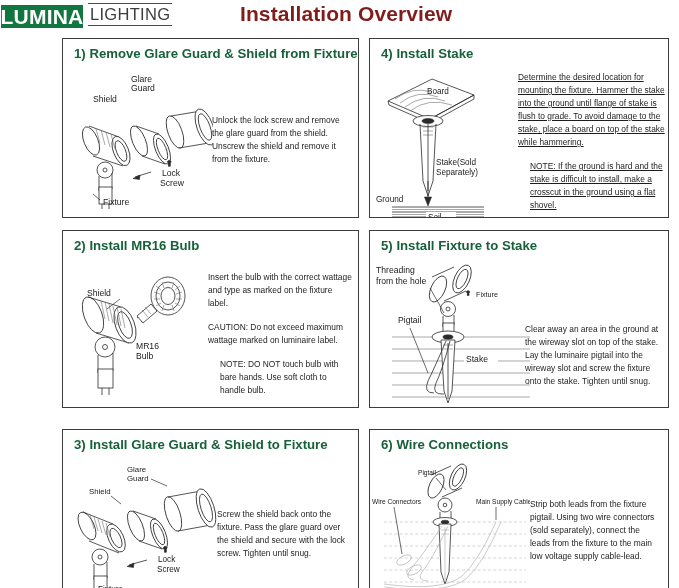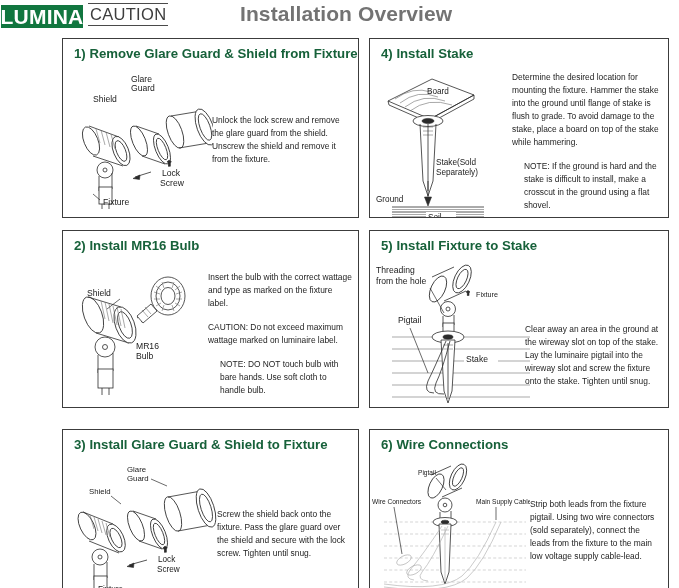--- a/index.html
+++ b/index.html
@@ -31,21 +31,21 @@
     border-top:1.3px solid #4a4a4a;
     border-bottom:1.3px solid #4a4a4a;
     padding:1px 2px 1px 2px;
   }
   #logo-sub {
     color:#3d3d3d; font-size:16.5px; letter-spacing:.3px;
     font-family:"Liberation Sans", sans-serif; font-weight:400;
   }
   #page-title {
     position:absolute; left:240px; top:2px;
-    color:#737373; font-weight:bold; font-size:21px;
+    color:#7f1d1d; font-weight:bold; font-size:21px;
     letter-spacing:.1px;
     font-family:"Liberation Sans", sans-serif;
   }
 
   
   #grid {
     position:absolute; left:62px; top:38px;
     width:607px; height:458px;
   }
   .panel {
@@ -93,21 +93,21 @@
   svg .lead { fill:none; stroke:#2b2b2b; stroke-width:0.7; }
 </style>
 </head>
 <body>
 
 <div id="header">
   <div id="logo-block">
     <span id="logo-text">LUMINA</span>
   </div>
   <div id="logo-sub-wrap">
-    <span id="logo-sub">CAUTION</span>
+    <span id="logo-sub">LIGHTING</span>
   </div>
   <div id="page-title">Installation Overview</div>
 </div>
 
 <div id="grid">
 
   <div class="panel col-l row-1">
     <div class="panel-title">1) Remove Glare Guard &amp; Shield from Fixture</div>
     <div class="panel-body">
       <svg class="diagram" width="150" height="150" viewBox="0 0 150 150">
@@ -192,21 +192,21 @@
           <path d="M22 153 L114 153"></path>
         </g>
         <path class="ln-l" d="M22 140.5 L114 140.5 M22 145.5 L114 145.5 M22 150.5 L114 150.5"></path>
         <rect x="56" y="143" width="30" height="10" fill="#ffffff"></rect>
         <text x="58" y="151" font-size="8.2">Soil</text>
 
         <text x="66" y="96" font-size="8.2">Stake(Sold</text>
         <text x="66" y="106" font-size="8.2">Separately)</text>
         <text x="6" y="133" font-size="8.2">Ground</text>
       </svg>
-      <div class="prose" style="left:142px; top:2px; width:150px;">
+      <div class="prose" style="left:148px; top:2px; width:150px;text-decoration:underline;">
         <p>Determine the desired location for mounting the fixture. Hammer the stake into the ground until flange of stake is flush to grade. To avoid damage to the stake, place a board on top of the stake while hammering.</p>
         <p>NOTE: If the ground is hard and the stake is difficult to install, make a crosscut in the ground using a flat shovel.</p>
       </div>
     </div>
   </div>
 
   <div class="panel col-l row-2">
     <div class="panel-title">2) Install MR16 Bulb</div>
     <div class="panel-body">
       <svg class="diagram" width="150" height="150" viewBox="0 0 150 150">

